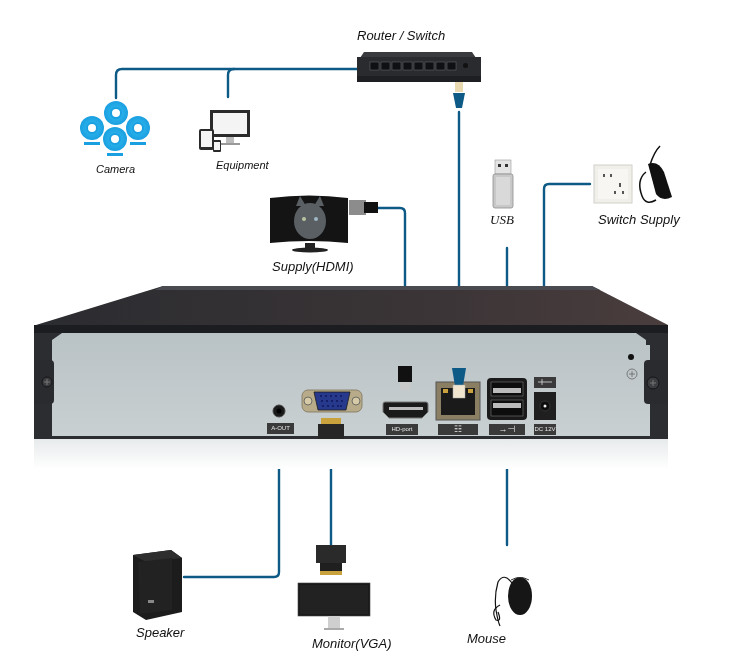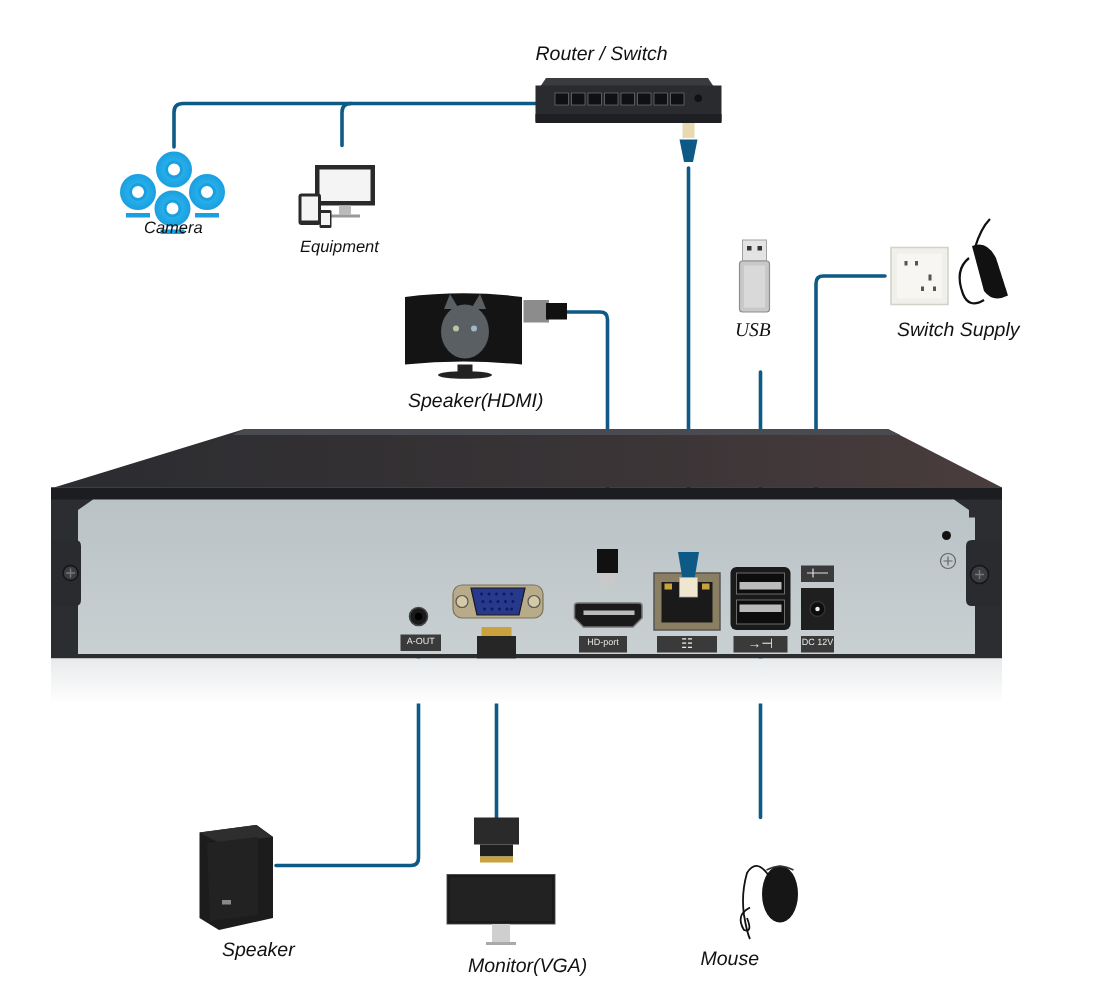--- a/index.html
+++ b/index.html
@@ -259,26 +259,26 @@
 
   <g>
     <ellipse cx="520" cy="596" rx="12" ry="19" fill="#161616"></ellipse>
     <path d="M511 580 Q520 575 529 580" fill="none" stroke="#333" stroke-width="1"></path>
     <path d="M512 583 Q504 572 498 582 Q494 596 496 610 Q498 622 500 626" fill="none" stroke="#111" stroke-width="1.2"></path>
     <path d="M500 605 Q490 610 496 620 Q502 622 498 612" fill="none" stroke="#111" stroke-width="1.2"></path>
   </g>
 </svg>
 
 <div class="lbl md" style="left:357px;top:28px;">Router / Switch</div>
-<div class="lbl sm" style="left:96px;top:146px;">Camera</div>
-<div class="lbl sm" style="left:200px;top:159px;">Equipment</div>
-<div class="lbl md" style="left:272px;top:259px;">Speaker(HDMI)</div>
+<div class="lbl sm" style="left:96px;top:163px;">Camera</div>
+<div class="lbl sm" style="left:216px;top:159px;">Equipment</div>
+<div class="lbl md" style="left:272px;top:259px;">Supply(HDMI)</div>
 <div class="lbl md" style="left:490px;top:212px;font-family:Liberation Serif, serif;">USB</div>
 <div class="lbl md" style="left:598px;top:212px;">Switch Supply</div>
-<div class="lbl md" style="left:148px;top:625px;">Speaker</div>
+<div class="lbl md" style="left:136px;top:625px;">Speaker</div>
 <div class="lbl md" style="left:312px;top:636px;">Monitor(VGA)</div>
 <div class="lbl md" style="left:467px;top:631px;">Mouse</div>
 
 <div class="port-lbl" style="left:267px;top:423px;width:27px;">A-OUT</div>
 <div class="port-lbl" style="left:386px;top:424px;width:32px;">HD-port</div>
 <div class="port-lbl" style="left:438px;top:424px;width:40px;font-size:9px;"><span>☷</span></div>
 <div class="port-lbl" style="left:489px;top:424px;width:36px;font-size:9px;"><span>→⊣</span></div>
 <div class="port-lbl" style="left:534px;top:424px;width:22px;">DC 12V</div>
 
 </body></html>

